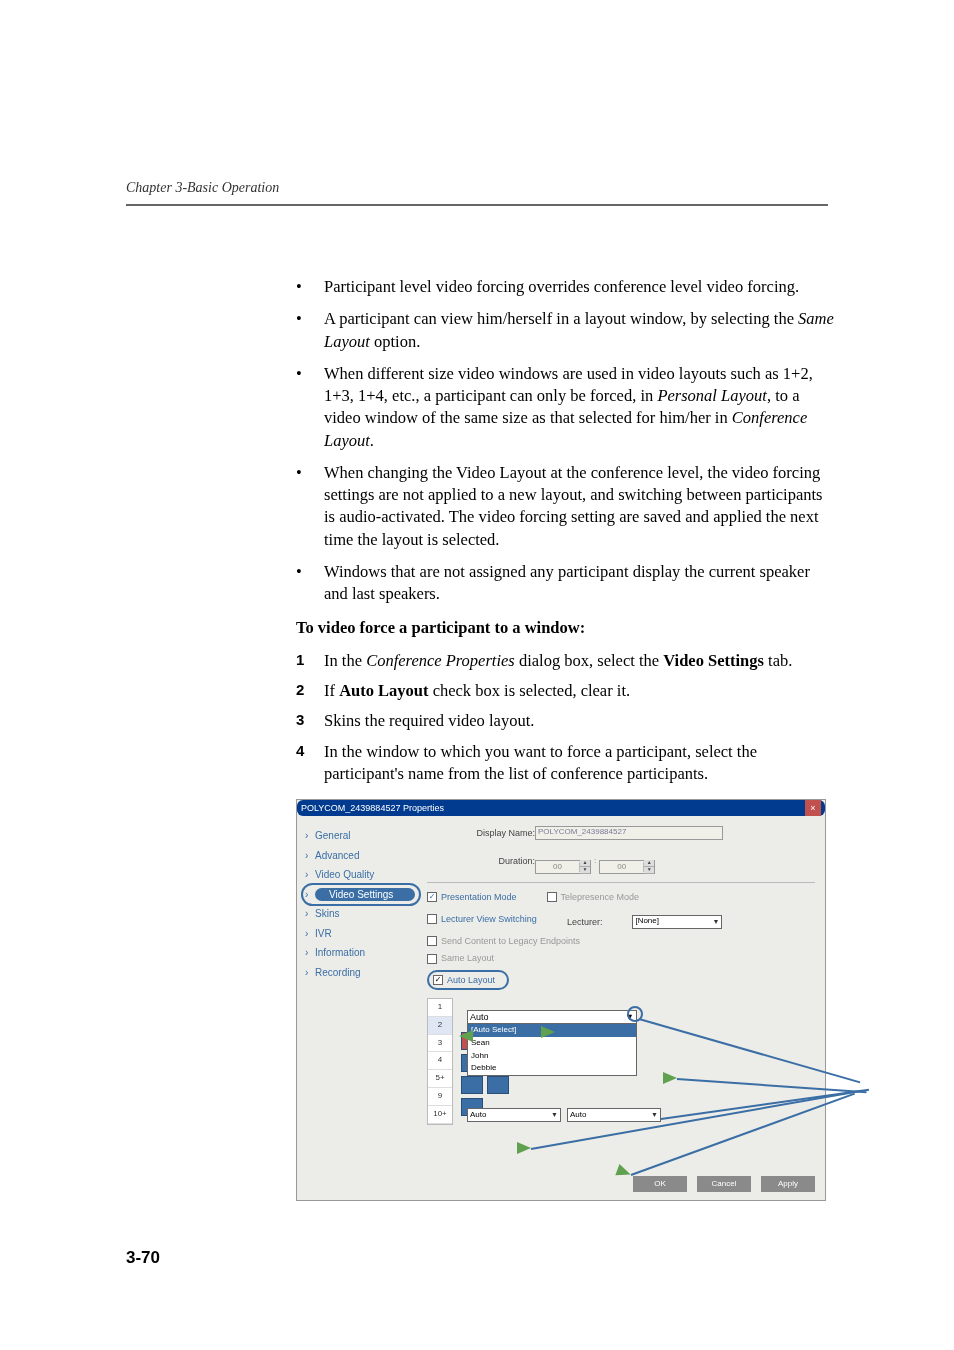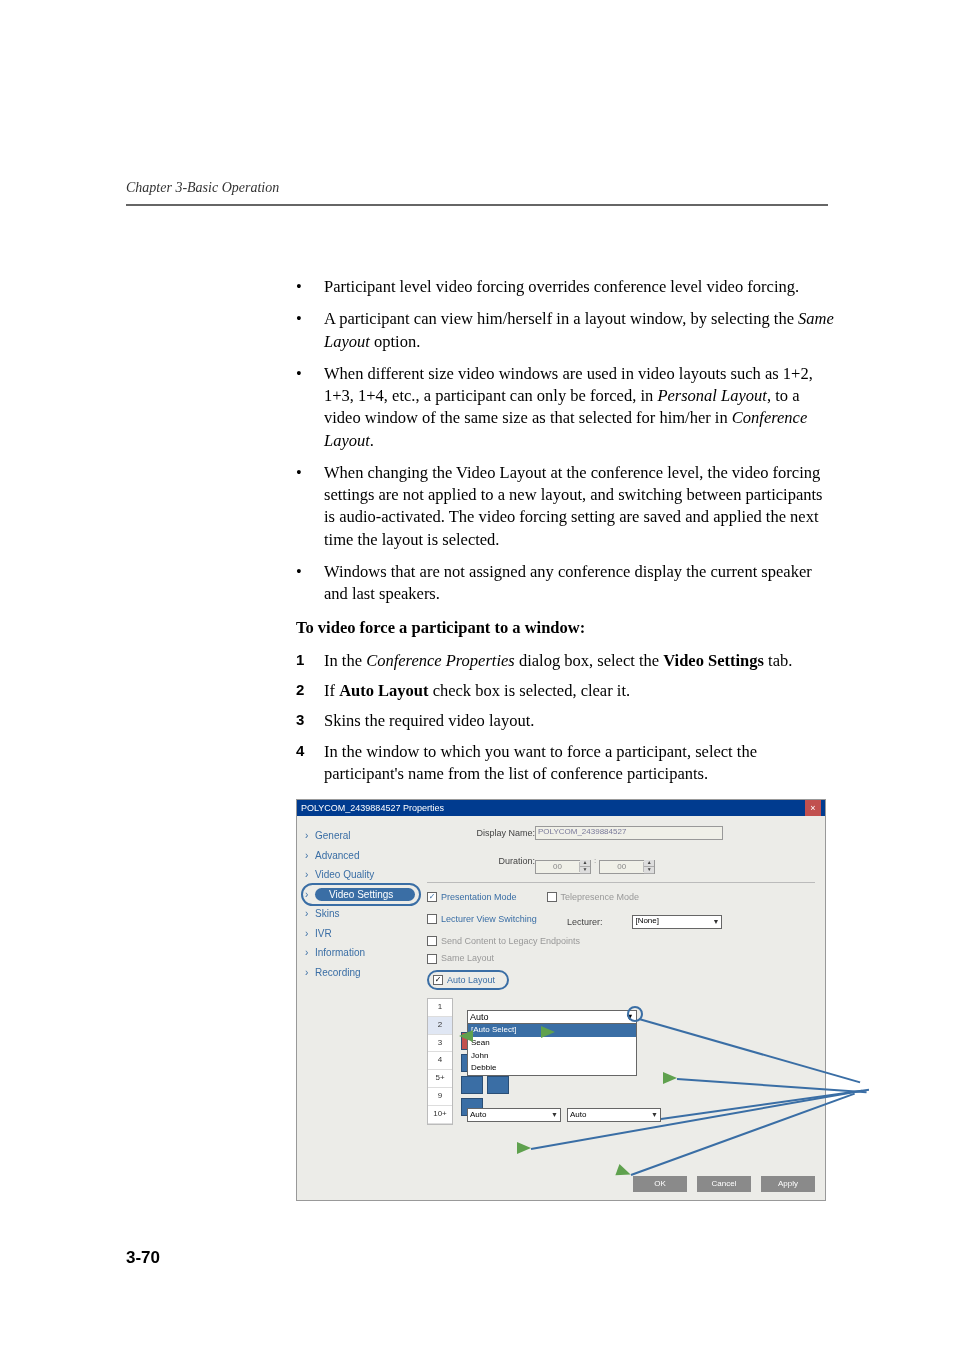--- a/index.html
+++ b/index.html
@@ -80,20 +80,21 @@
   }
   .dialog-titlebar {
     background: #003b8f;
     color: #fff;
     height: 16px;
     line-height: 16px;
     padding: 0 4px;
     font-size: 9px;
     display: flex;
     justify-content: space-between;
+    border-radius: 6px;
   }
   .dialog-titlebar .close-x {
     background: #c1504f;
     color: #fff;
     width: 16px;
     text-align: center;
   }
   .dialog-nav {
     position: absolute;
     top: 26px;
@@ -263,21 +264,21 @@
 
 <div class="header">Chapter 3-Basic Operation</div>
 <div class="header-rule"></div>
 
 <div class="content">
   <ul class="bullet-list">
     <li><span>Participant level video forcing overrides conference level video forcing.</span></li>
     <li><span>A participant can view him/herself in a layout window, by selecting the </span><span class="italic">Same Layout</span><span> option.</span></li>
     <li><span>When different size video windows are used in video layouts such as 1+2, 1+3, 1+4, etc., a participant can only be forced, in </span><span class="italic">Personal Layout</span><span>, to a video window of the same size as that selected for him/her in </span><span class="italic">Conference Layout</span><span>.</span></li>
     <li><span>When changing the Video Layout at the conference level, the video forcing settings are not applied to a new layout, and switching between participants is audio-activated. The video forcing setting are saved and applied the next time the layout is selected.</span></li>
-    <li><span>Windows that are not assigned any conference display the current speaker and last speakers.</span></li>
+    <li><span>Windows that are not assigned any participant display the current speaker and last speakers.</span></li>
   </ul>
 
   <div class="procedure-title">To video force a participant to a window:</div>
 
   <ol class="num-list">
     <li><span class="num">1</span><span>In the </span><span class="italic">Conference Properties</span><span> dialog box, select the </span><span class="bold">Video Settings</span><span> tab.</span></li>
     <li><span class="num">2</span><span>If </span><span class="bold">Auto Layout</span><span> check box is selected, clear it.</span></li>
     <li><span class="num">3</span><span>Skins the required video layout.</span></li>
     <li><span class="num">4</span><span>In the window to which you want to force a participant, select the participant's name from the list of conference participants.</span></li>
   </ol>

